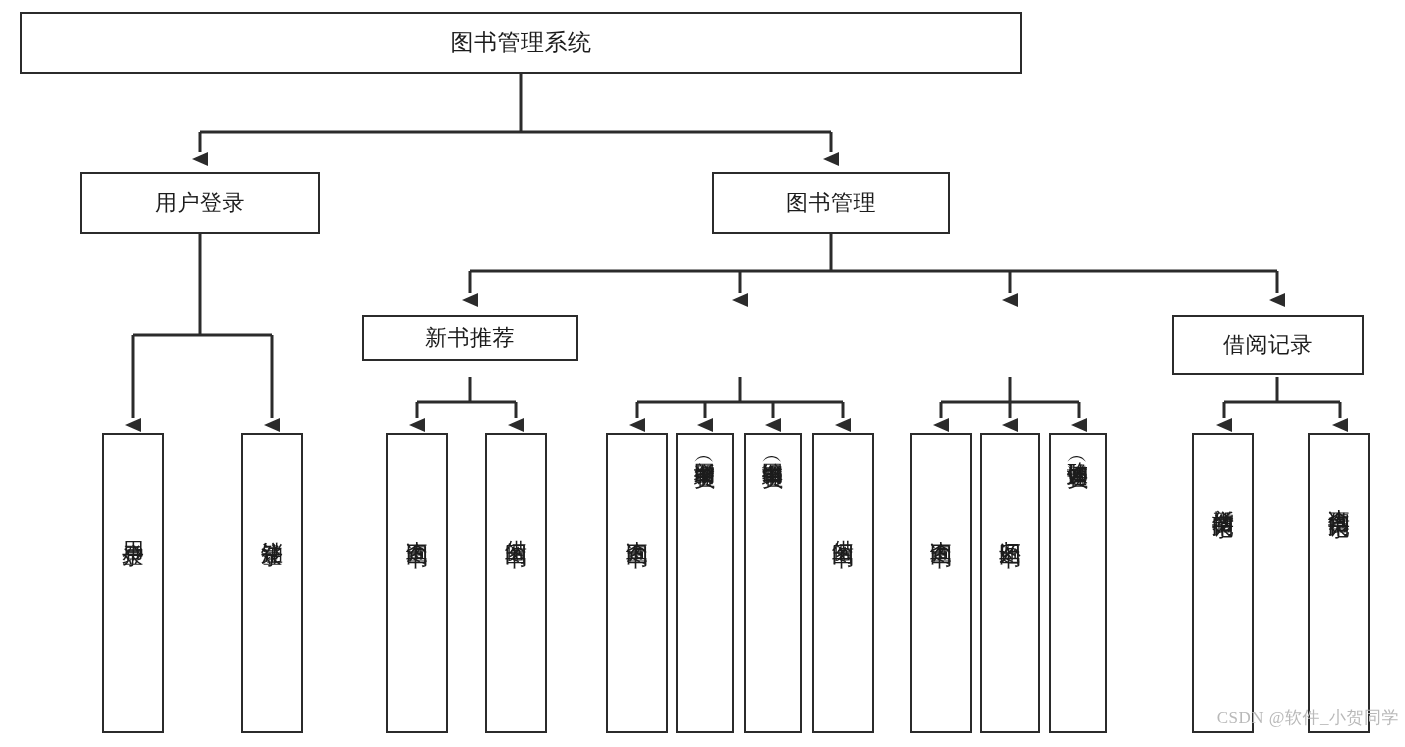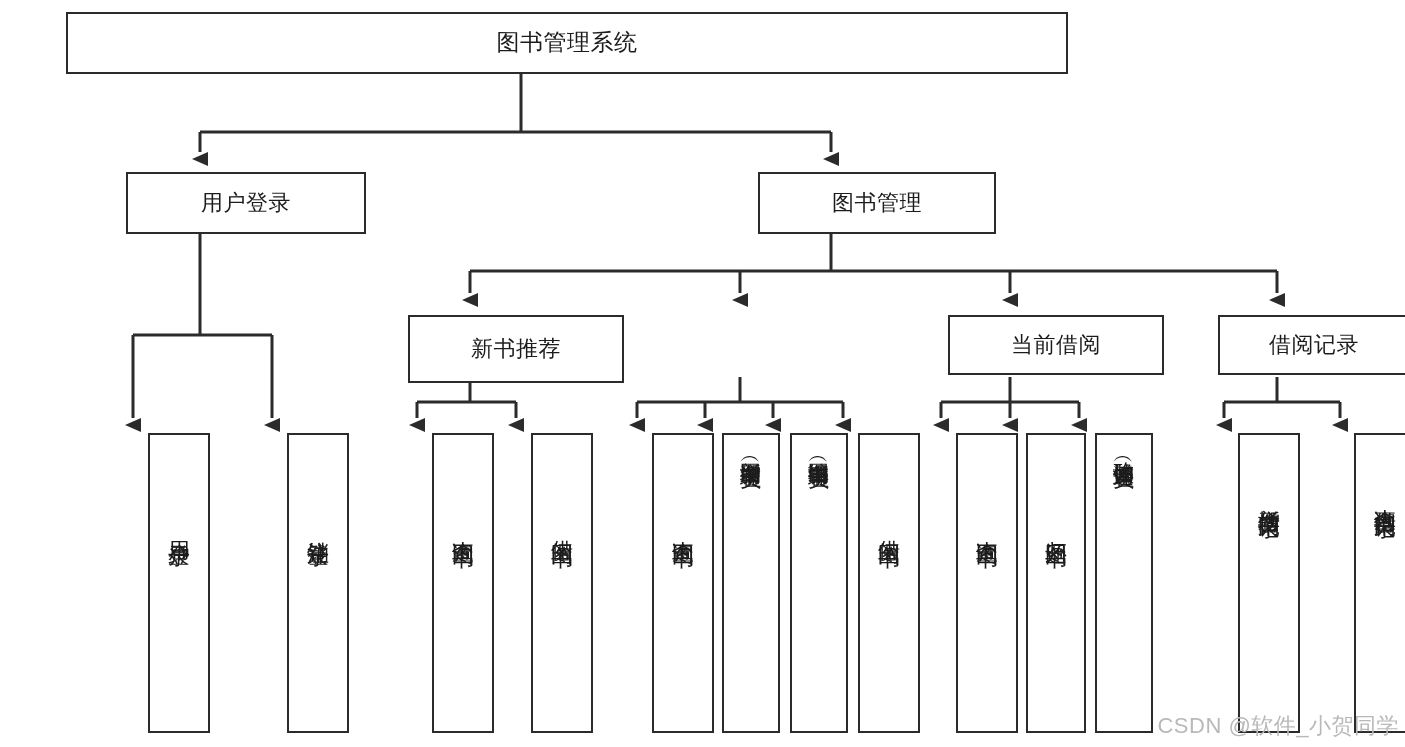--- a/index.html
+++ b/index.html
@@ -29,21 +29,20 @@
   
   .node {
     position: absolute;
     box-sizing: border-box;
     background: #ffffff;
     border: 2px solid #2b2b2b;
     display: flex;
     align-items: center;
     justify-content: center;
     z-index: 3;
-    margin-left: 46px;
   }
   .node-label {
     color: #1c1c1c;
     letter-spacing: 0.5px;
     line-height: 1.18;
     white-space: pre-line;
     text-align: center;
   }
   
   .node.horiz .node-label {
@@ -66,27 +65,27 @@
     white-space: nowrap;
   }
   .node.vert.tall-text .node-label {
     font-size: 21px;
     letter-spacing: 1px;
   }
   
   #watermark {
     position: absolute;
     right: 6px;
-    bottom: 6px;
-    font-size: 22px;
+    bottom: 18px;
+    font-size: 17px;
     color: #b9b9b9;
     letter-spacing: 0.5px;
     z-index: 6;
     white-space: nowrap;
-    font-family: Liberation Sans, sans-serif;
+    font-family: Liberation Serif, serif;
   }
 </style>
 </head>
 <body>
 
 <div id="diagram-root">
 
   <svg class="svg-layer" viewBox="0 0 1405 747" xmlns="http://www.w3.org/2000/svg">
     <defs>
       <marker id="arrow" markerWidth="14" markerHeight="16" refX="0" refY="8" orient="auto" markerUnits="userSpaceOnUse">
@@ -141,25 +140,22 @@
     <span class="node-label">图书管理系统</span>
   </div>
 
   <div class="node horiz" style="left:80px; top:172px; width:240px; height:62px;">
     <span class="node-label">用户登录</span>
   </div>
   <div class="node horiz" style="left:712px; top:172px; width:238px; height:62px;">
     <span class="node-label">图书管理</span>
   </div>
 
-  <div class="node horiz" style="left:362px; top:315px; width:216px; height:68px;">
+  <div class="node horiz" style="left:362px; top:315px; width:216px; height:46px;">
     <span class="node-label">新书推荐</span>
-  </div>
-  <div class="node horiz" style="left:902px; top:315px; width:216px; height:60px;">
-    <span class="node-label">当前借阅</span>
   </div>
   <div class="node horiz" style="left:1172px; top:315px; width:192px; height:60px;">
     <span class="node-label">借阅记录</span>
   </div>
 
   <div class="node vert" style="left:102px; top:433px; width:62px; height:300px; padding-top:88px;">
     <span class="node-label">用户登录</span>
   </div>
   <div class="node vert" style="left:241px; top:433px; width:62px; height:300px; padding-top:88px;">
     <span class="node-label">注销登录</span>

